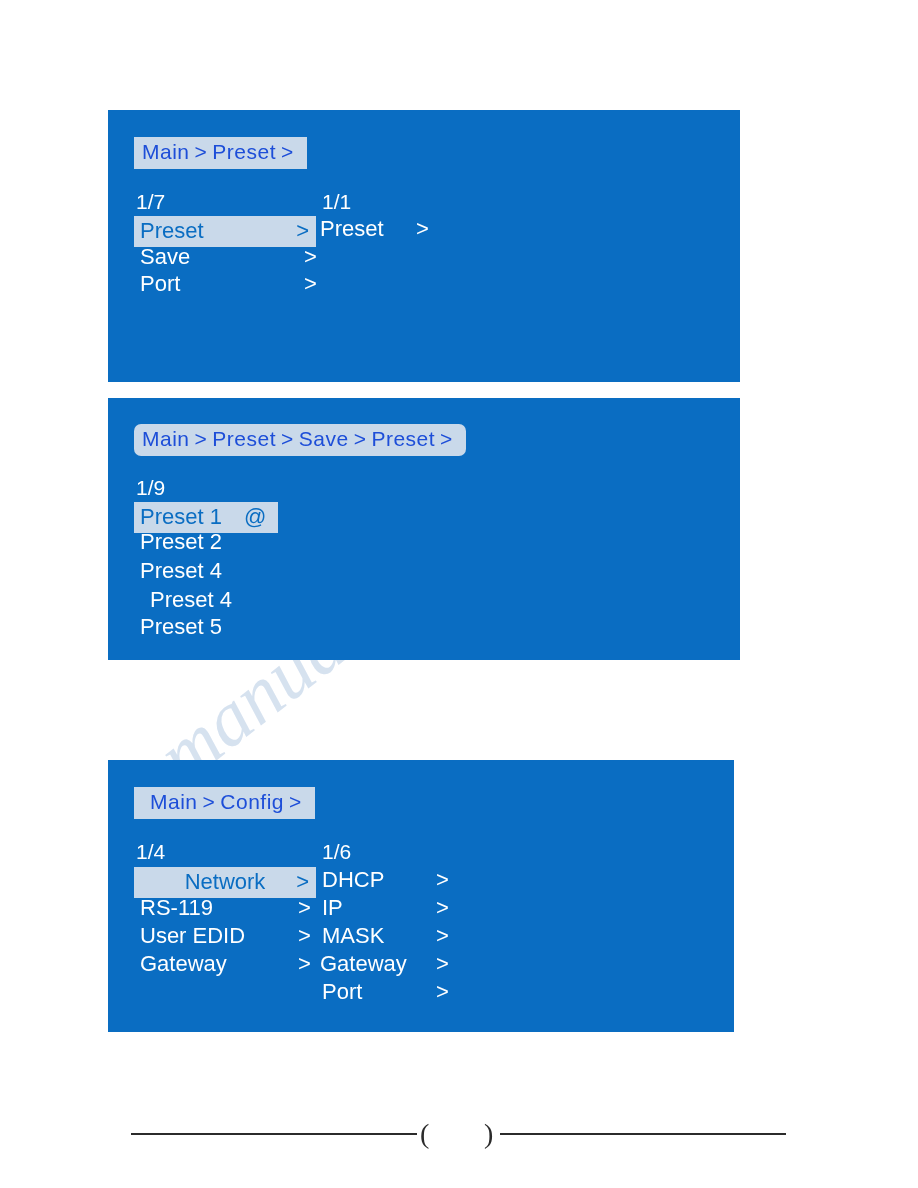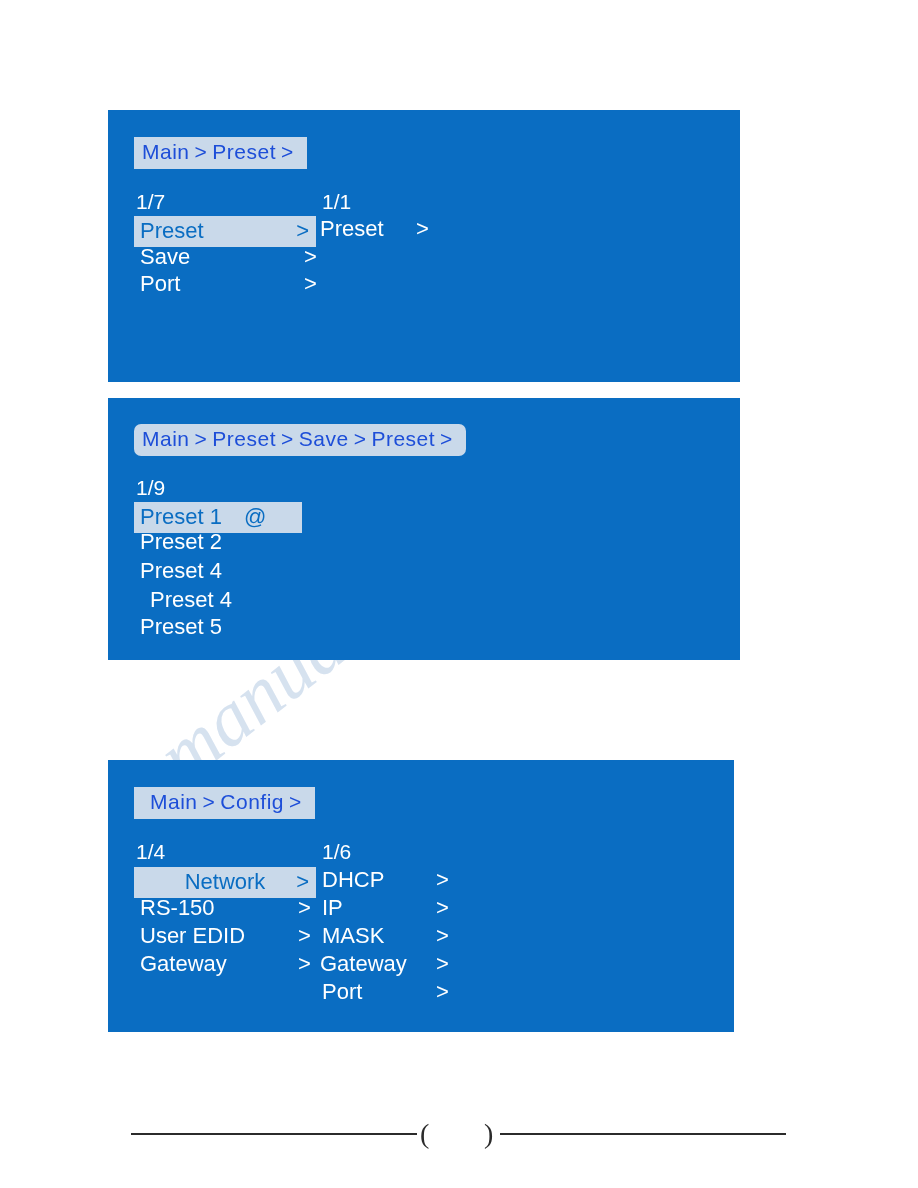--- a/index.html
+++ b/index.html
@@ -137,21 +137,21 @@
   <div class="arrow-r" style="left:308px; top:106px;">&gt;</div>
 </div>
 
 <div class="lcd lcd-2">
   <div class="bcrumb" style="left:26px; top:26px;border-radius:7px;">
     <span>Main</span><span class="sep">&gt;</span><span>Preset</span><span class="sep">&gt;</span><span>Save</span><span class="sep">&gt;</span><span>Preset</span><span class="sep">&gt;</span>
   </div>
 
   <div class="pageno" style="left:28px; top:78px;">1/9</div>
 
-  <div class="menu-hl" style="left:26px; top:104px; width:168px;">
+  <div class="menu-hl" style="left:26px; top:104px; width:144px;">
     <span>Preset 1</span>
     <span style="position:absolute; left:110px; top:2px;">@</span>
   </div>
   <div class="menu-text" style="left:32px; top:131px;">
     <span>Preset 2</span>
   </div>
   <div class="menu-text" style="left:32px; top:160px;">
     <span>Preset 4</span>
   </div>
   <div class="menu-text" style="left:32px; top:189px;margin-left:10px;">
@@ -168,21 +168,21 @@
   </div>
 
   <div class="pageno" style="left:28px; top:80px;">1/4</div>
   <div class="pageno" style="left:214px; top:80px;">1/6</div>
 
   <div class="menu-hl" style="left:26px; top:107px; width:182px;text-align:center;">
     <span>Network</span>
     <span style="position:absolute; right:7px; top:2px;">&gt;</span>
   </div>
   <div class="menu-text" style="left:32px; top:135px;">
-    <span>RS-150</span>
+    <span>RS-119</span>
   </div>
   <div class="arrow-r" style="left:190px; top:135px;">&gt;</div>
   <div class="menu-text" style="left:32px; top:163px;">
     <span>User EDID</span>
   </div>
   <div class="arrow-r" style="left:190px; top:163px;">&gt;</div>
   <div class="menu-text" style="left:32px; top:191px;">
     <span>Gateway</span>
   </div>
   <div class="arrow-r" style="left:190px; top:191px;">&gt;</div>

